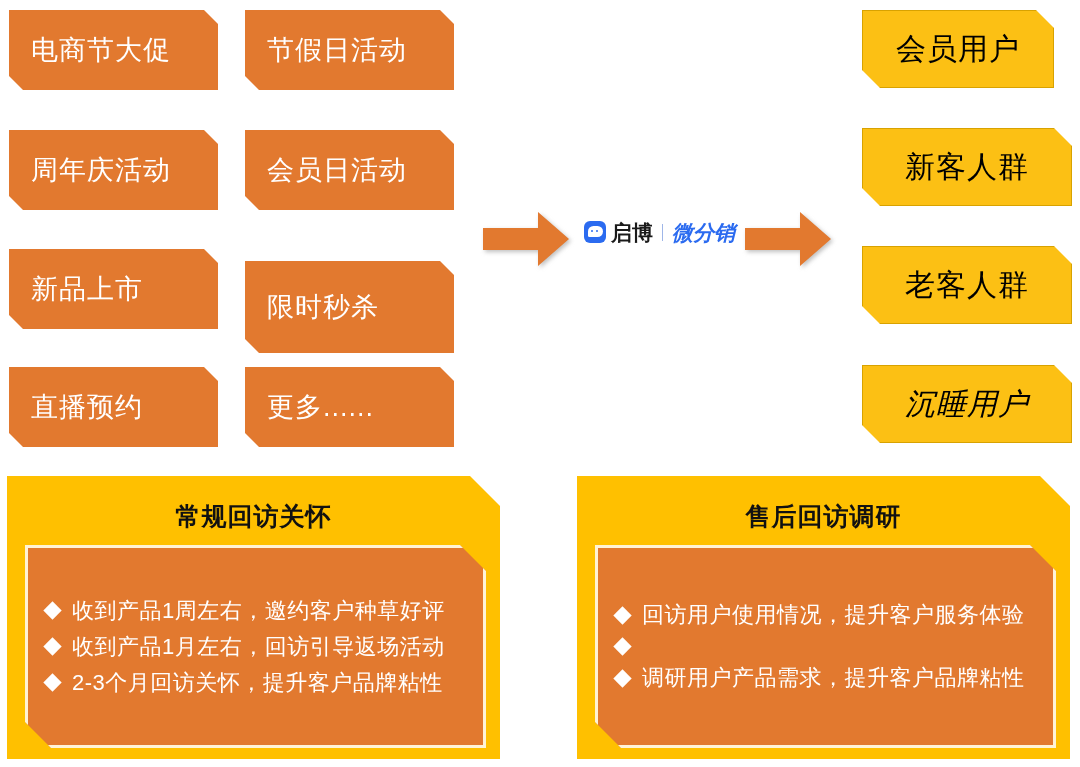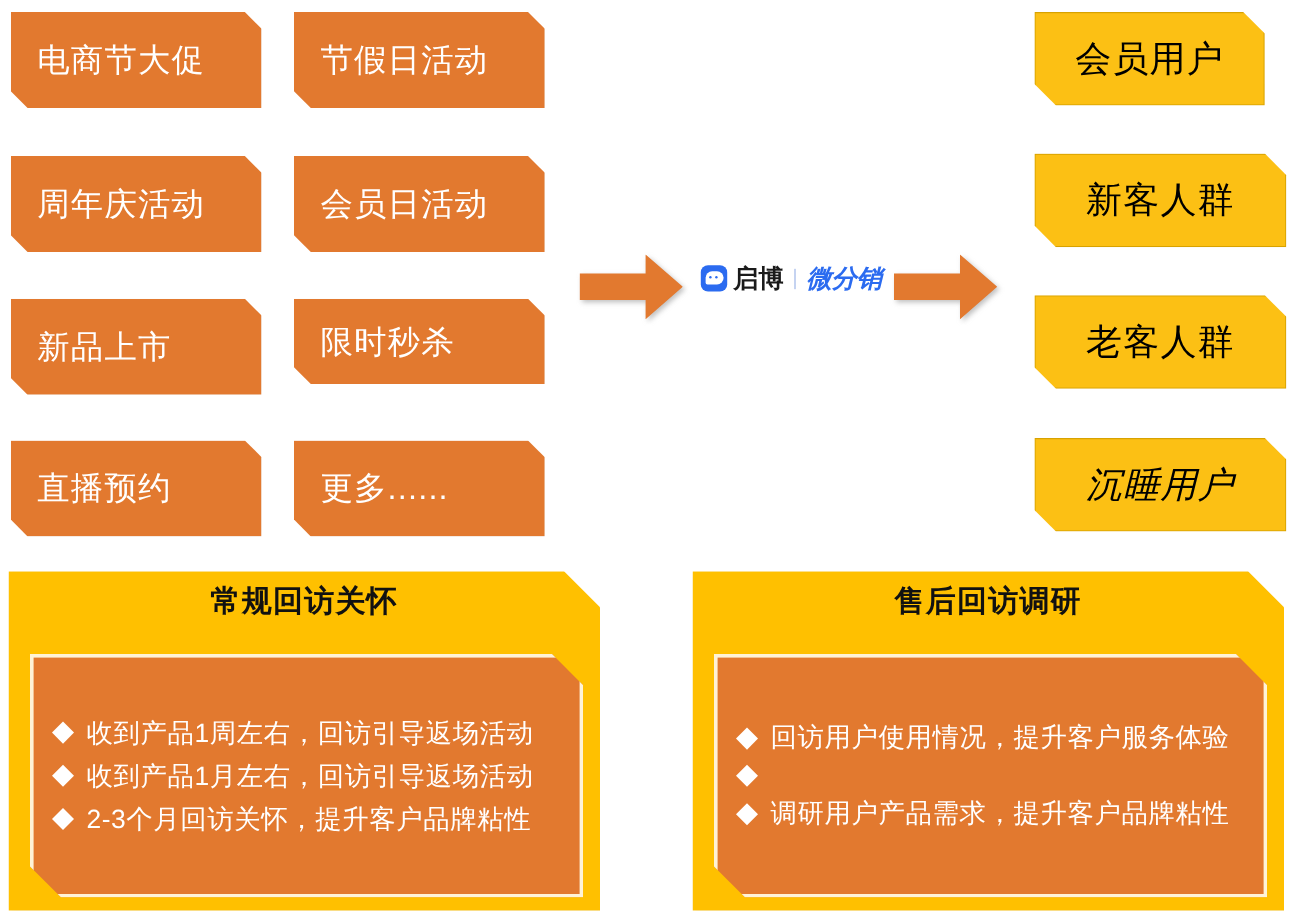--- a/index.html
+++ b/index.html
@@ -119,21 +119,21 @@
     -webkit-clip-path: polygon(0 0, calc(100% - 30px) 0, 100% 30px, 100% 100%, 0 100%);
     clip-path: polygon(0 0, calc(100% - 30px) 0, 100% 30px, 100% 100%, 0 100%);
     filter: drop-shadow(2px 2px 2px rgba(120,120,120,0.45));
   }
   .panel-title {
     text-align: center;
     font-size: 25px;
     font-weight: bold;
     color: #111111;
     letter-spacing: 1px;
-    margin-top: 8px;
+    margin-top: 24px;
   }
   .panel-body {
     position: absolute;
     left: 18px;
     right: 14px;
     top: 69px;
     bottom: 11px;
     background: #E2792F;
     border: 3px solid #FFF3D6;
     box-sizing: border-box;
@@ -174,21 +174,21 @@
     </div>
     <div class="tag-orange" style="left: 9px; top: 130px; width: 209px; height: 80px;">
       <span>周年庆活动</span>
     </div>
     <div class="tag-orange" style="left: 245px; top: 130px; width: 209px; height: 80px;">
       <span>会员日活动</span>
     </div>
     <div class="tag-orange" style="left: 9px; top: 249px; width: 209px; height: 80px;">
       <span>新品上市</span>
     </div>
-    <div class="tag-orange" style="left: 245px; top: 249px; width: 209px; height: 71px;">
+    <div class="tag-orange" style="left: 245px; top: 261px; width: 209px; height: 92px;">
       <span>限时秒杀</span>
     </div>
     <div class="tag-orange" style="left: 9px; top: 367px; width: 209px; height: 80px;">
       <span>直播预约</span>
     </div>
     <div class="tag-orange" style="left: 245px; top: 367px; width: 209px; height: 80px;">
       <span>更多......</span>
     </div>
   </div>
 
@@ -228,21 +228,21 @@
   <span class="brand-sep"></span>
   <span class="brand-sub">微分销</span>
 </div>
 
 <div id="panels">
     <div class="panel" style="left: 7px; top: 476px; width: 493px; height: 283px;">
       <div class="panel-title">常规回访关怀</div>
       <div class="panel-body">
         <div class="bullet-row">
           <span class="bullet-mark"></span>
-          <span>收到产品1周左右，回访引导返场活动</span>
+          <span>收到产品1周左右，邀约客户种草好评</span>
         </div>
         <div class="bullet-row">
           <span class="bullet-mark"></span>
           <span>收到产品1月左右，回访引导返场活动</span>
         </div>
         <div class="bullet-row">
           <span class="bullet-mark"></span>
           <span>2-3个月回访关怀，提升客户品牌粘性</span>
         </div>
       </div>

